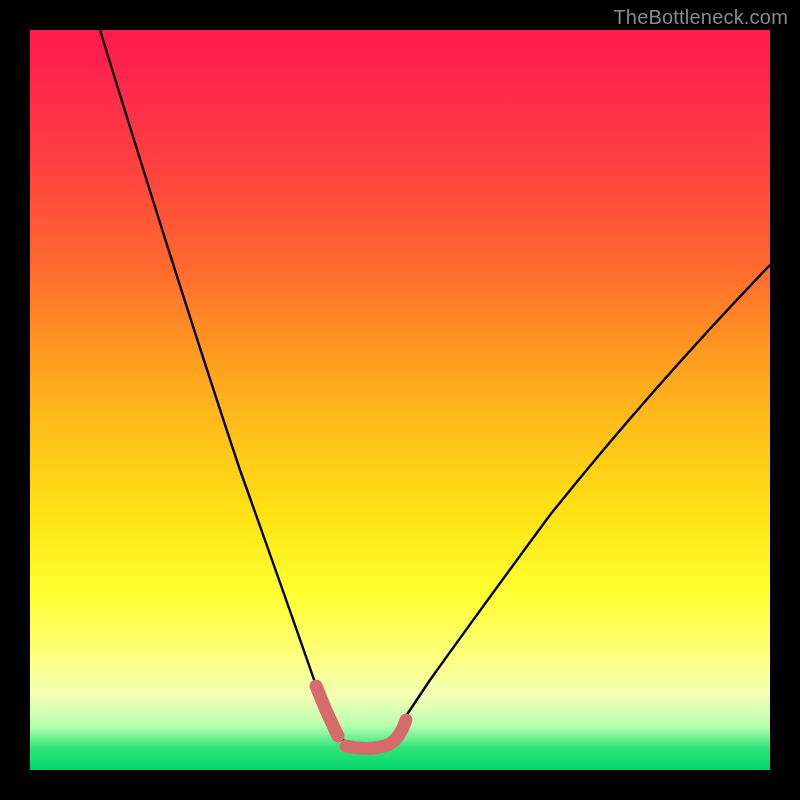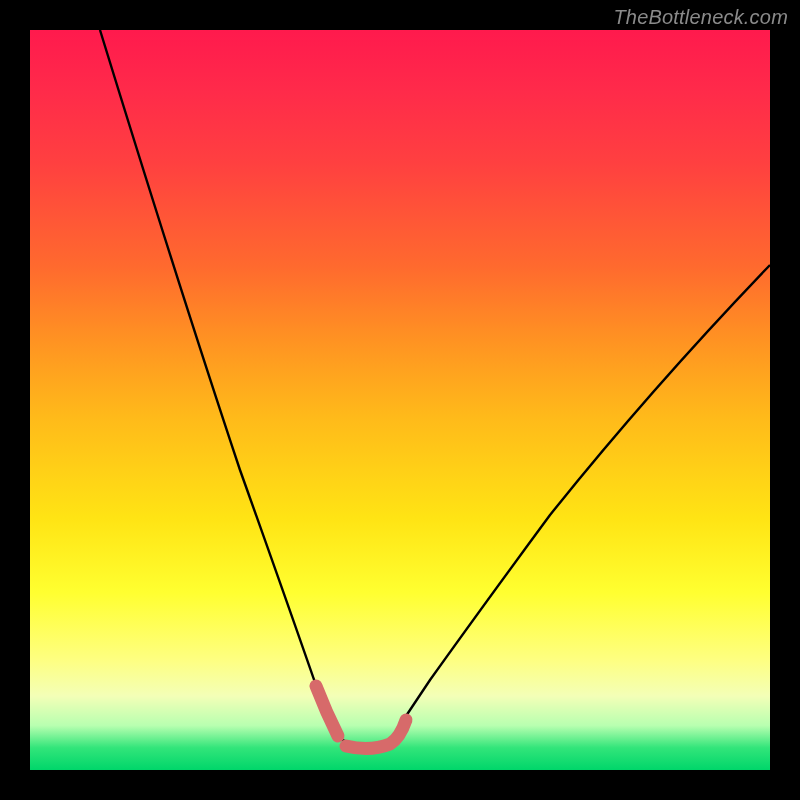--- a/index.html
+++ b/index.html
@@ -44,21 +44,20 @@
     );
   }
   .watermark {
     position: absolute;
     top: 6px;
     right: 12px;
     color: #8a8a8a;
     font-size: 20px;
     letter-spacing: 0.2px;
     user-select: none;
-    font-style: italic;
   }
   svg.curves {
     position: absolute;
     left: 0;
     top: 0;
     width: 740px;
     height: 740px;
     overflow: visible;
   }
 </style>

